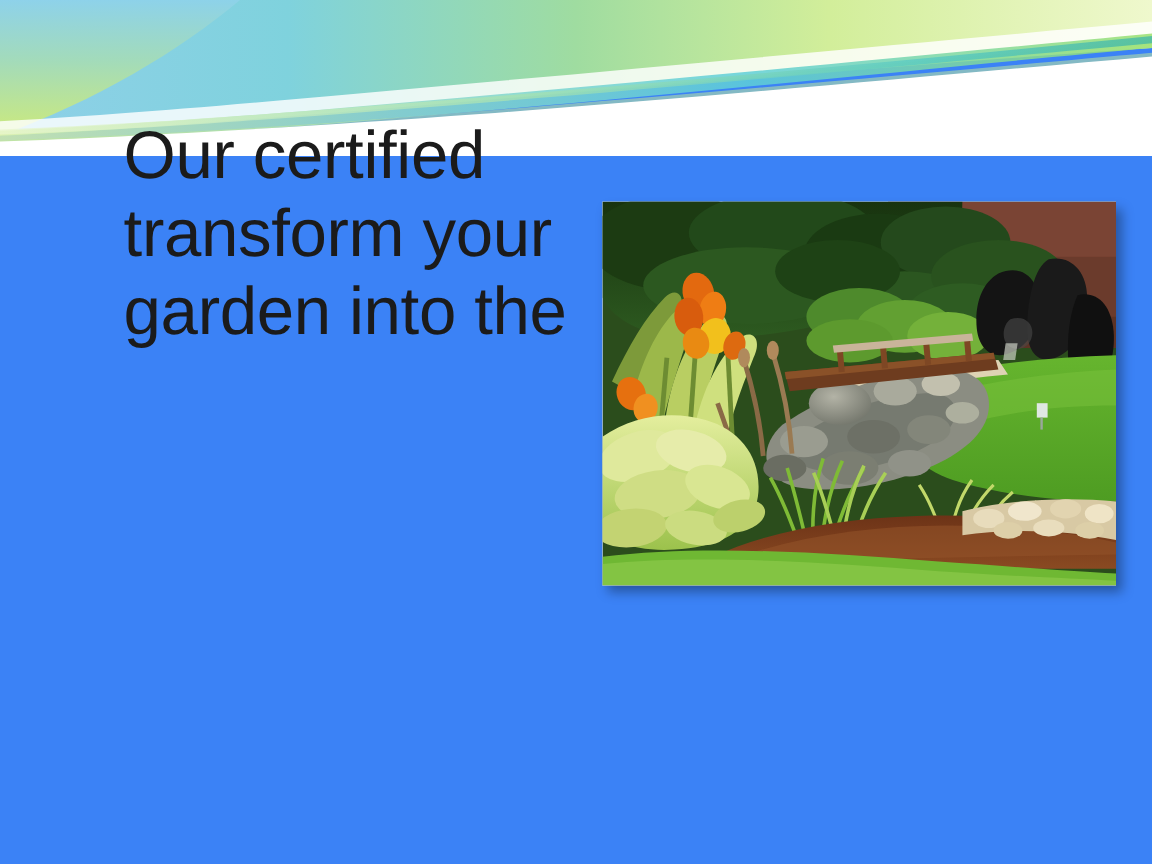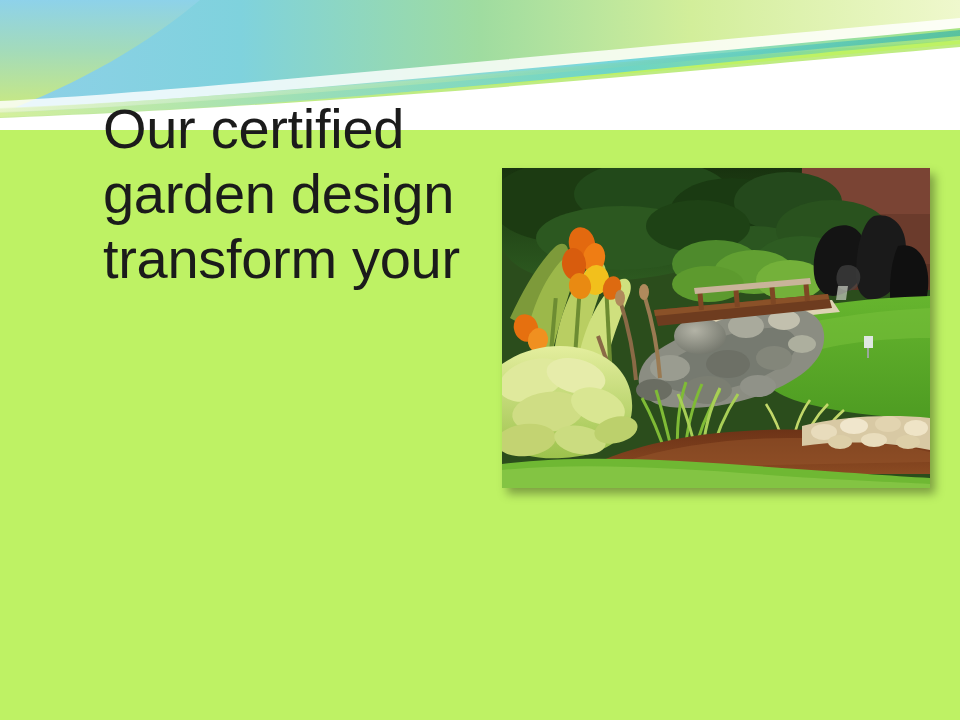--- a/index.html
+++ b/index.html
@@ -5,21 +5,21 @@
 <style>
   html, body {
     margin: 0;
     padding: 0;
     background: #ffffff;
   }
   #slide {
     position: relative;
     width: 960px;
     height: 720px;
-    background: #bef264;
+    background: #3b82f6;
     overflow: hidden;
     font-family: "Liberation Sans", "DejaVu Sans", sans-serif;
   }
 
   
   #ribbon {
     position: absolute;
     left: 0;
     top: 0;
     width: 960px;
@@ -117,22 +117,22 @@
       <path d="M960,44 C780,60 520,84 280,102 C180,109 80,114 0,117 L0,128 C90,125 200,119 320,110 C560,92 810,66 960,52 Z" fill="#bfe79a" opacity="0.55"></path>
 
       <path d="M0,120 C110,116 250,107 400,96 C600,81 800,62 960,48" stroke="#b7bdb2" stroke-width="1.1" fill="none" opacity="0.55"></path>
 
       <path d="M0,118 C110,114 250,106 400,95 C600,80 800,61 960,47 L960,130 L0,130 Z" fill="#ffffff"></path>
     </svg>
   </div>
 
   <div id="body-text">
     <span class="tline">Our certified</span>
-    <span class="tline">garden design</span>
     <span class="tline">transform your</span>
+    <span class="tline">garden into the</span>
   </div>
 
   <div id="photo-frame">
     <svg viewBox="0 0 428 320" xmlns="http://www.w3.org/2000/svg" preserveAspectRatio="none">
       <defs>
         <linearGradient id="lawnG" x1="0" y1="0" x2="0" y2="1">
           <stop offset="0%" stop-color="#66b52e"></stop>
           <stop offset="100%" stop-color="#4e9c22"></stop>
         </linearGradient>
         <linearGradient id="treeG" x1="0" y1="0" x2="0" y2="1">

